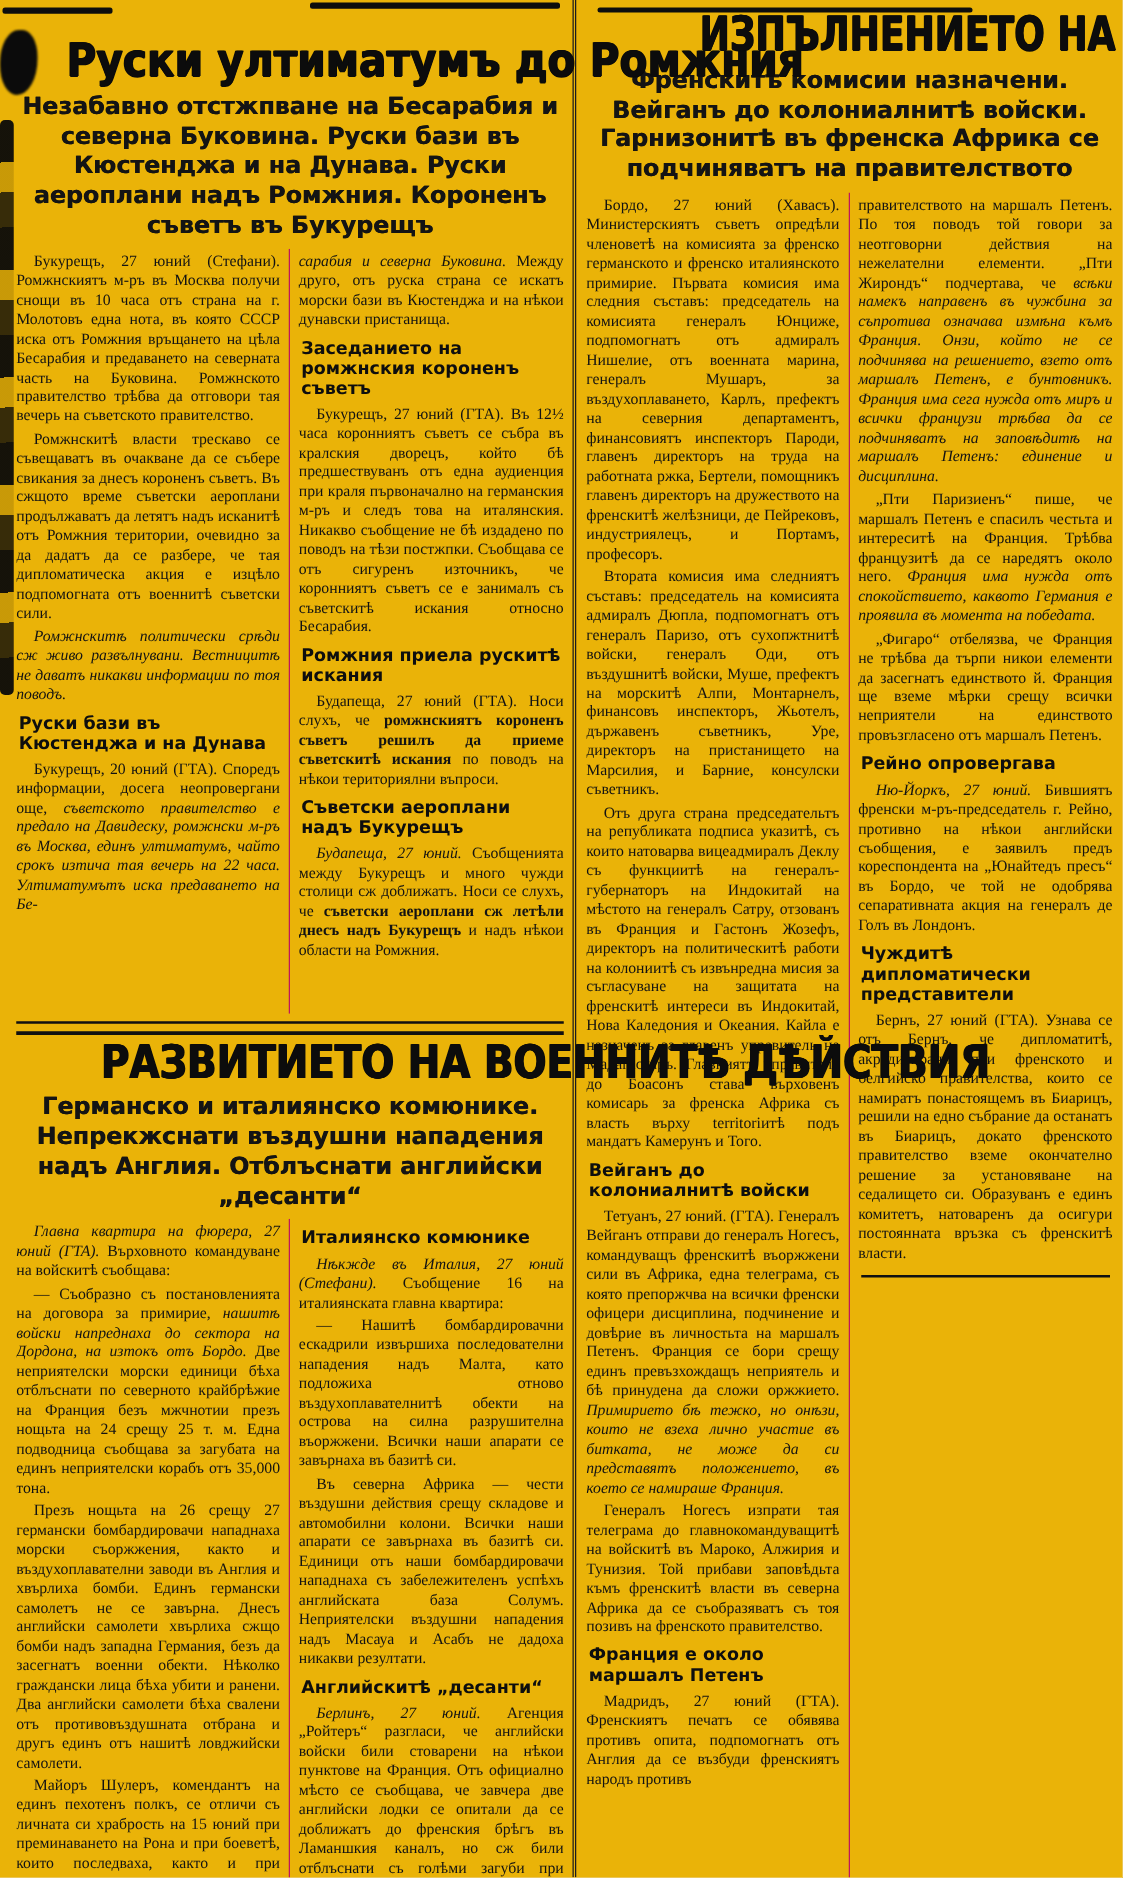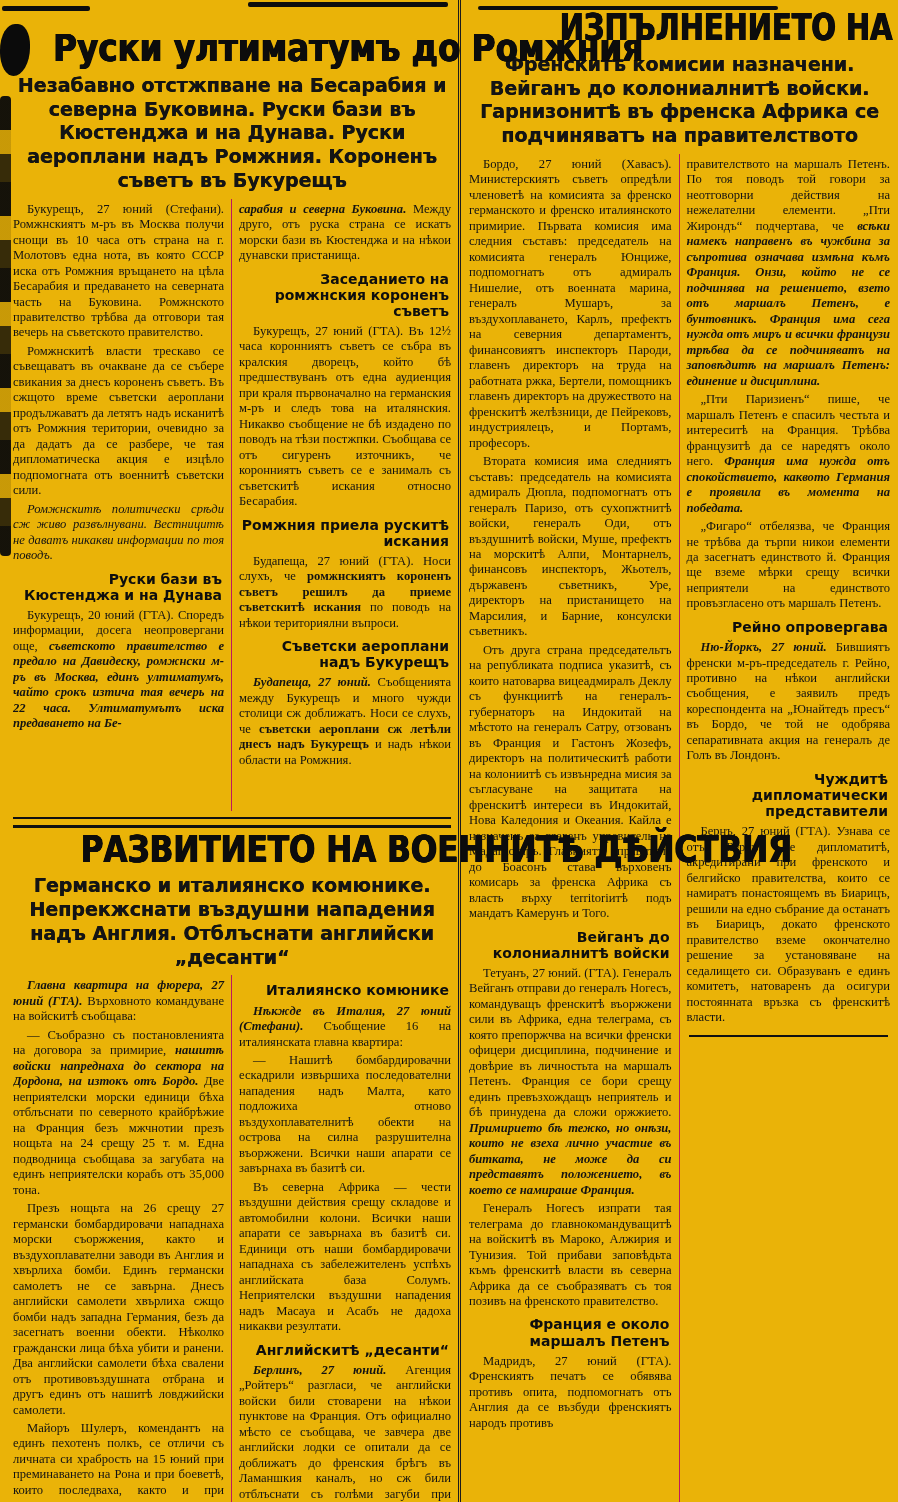--- a/index.html
+++ b/index.html
@@ -39,25 +39,25 @@
 
   .cols-ult{height:612px;}
   .cols-mil{height:650px;}
   .cols-arm{height:1358px;}
   .col-arm-a{height:1358px;}
 
   p.body{font-size:12.6px;line-height:1.23;text-align:justify;margin:3px 0 3px 0;
         text-indent:14px;}
   p.noind{text-indent:0;}
   p.ital{font-style:italic;}
-  .r-i{font-style:italic;font-weight:bold;}
+  .r-i{font-style:italic;}
   .r-b{font-weight:bold;}
 
   h3.subhead{font-family:"DejaVu Sans","Liberation Sans",sans-serif;font-weight:bold;
-        font-size:14px;line-height:1.15;text-align:right;margin:7px 2px 5px 2px;color:#0e0e0e;}
+        font-size:14px;line-height:1.15;text-align:left;margin:7px 2px 5px 2px;color:#0e0e0e;}
 
   .double-rule{height:6px;border-top:2px solid #111;border-bottom:3px solid #111;margin:6px 0 2px 0;}
   .rule-thick-full{border-top:3px solid #111;margin:8px 0 0 0;}
   .rule-short{width:58%;border-top:3px solid #111;margin:8px auto 0 auto;}
   .rule-end-right{border-top:2px solid #111;margin:10px 2px 0 2px;}
 </style>
 </head>
 <body>
 
 <div class="page">

